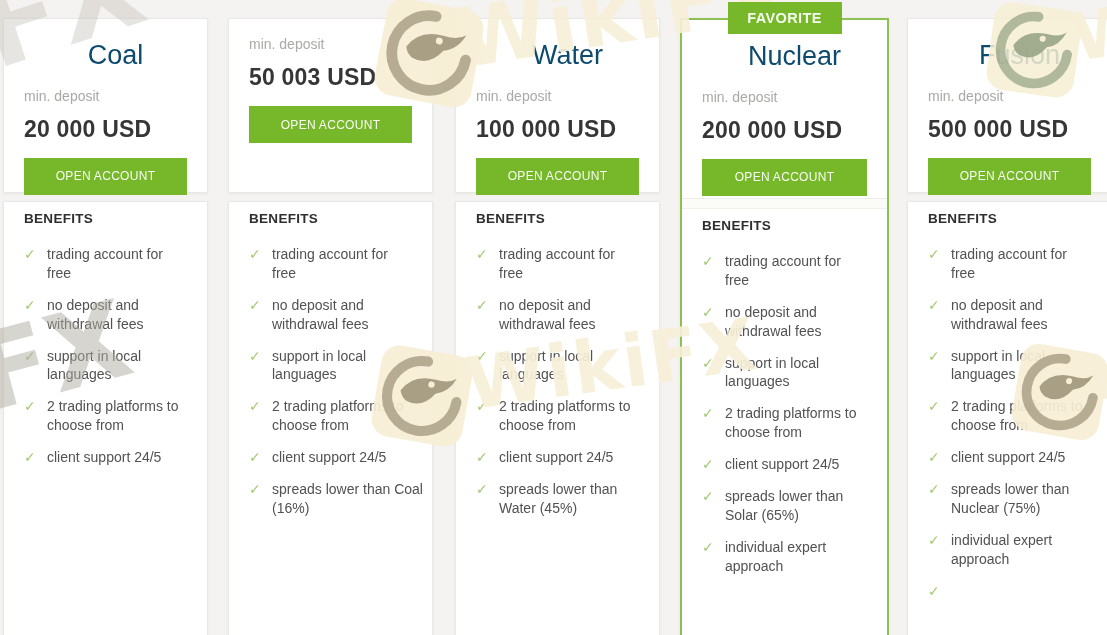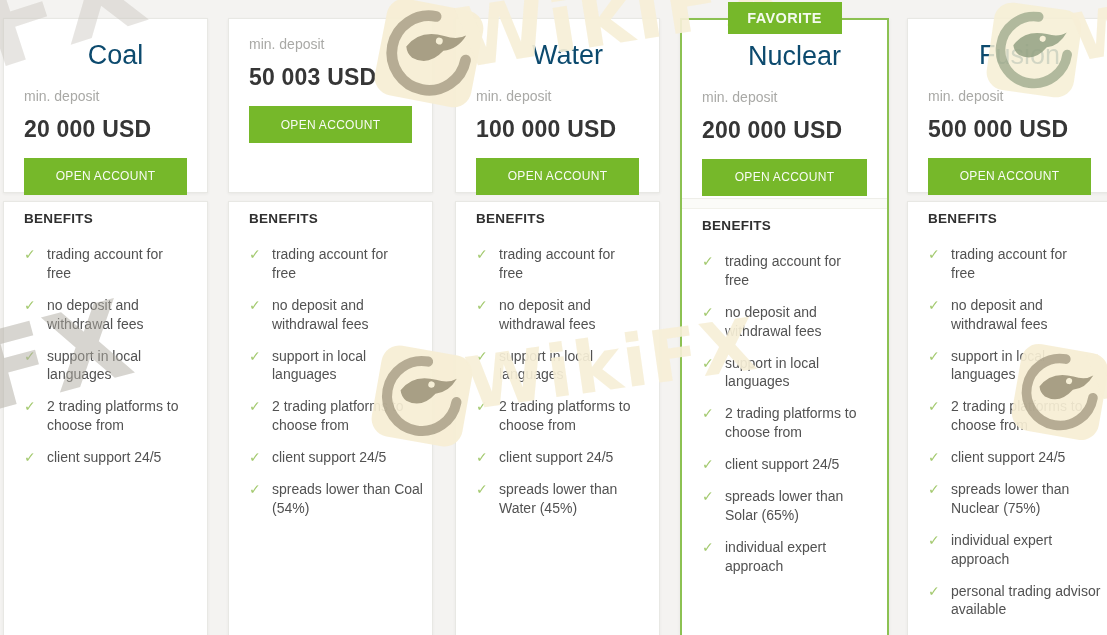--- a/index.html
+++ b/index.html
@@ -181,21 +181,21 @@
   </li>
 
   <li class="benefit">
     <span class="check">✓</span>
     <span class="btxt">client support 24/5</span>
   </li>
 
   <li class="benefit">
     <span class="check">✓</span>
     <span class="btxt">spreads lower than Coal
-(54%)</span>
+(16%)</span>
   </li>
 </ul>
     </div>
   </div>
 
   <div class="col" style="left: 455px;">
 
     <div class="card header-card">
       <div class="plan-title">Water</div>
       <div class="dep-label">min. deposit</div>
@@ -348,22 +348,20 @@
   </li>
 
   <li class="benefit">
     <span class="check">✓</span>
     <span class="btxt">individual expert
 approach</span>
   </li>
 
   <li class="benefit">
     <span class="check">✓</span>
-    <span class="btxt">personal trading advisor
-available</span>
   </li>
 </ul>
     </div>
   </div>
 </div>
 
   <div>
     <div class="wm wm-fx" id="wm-fx-topleft">FX</div>
 
     <div class="wm wm-logo" id="wm-logo-top">

